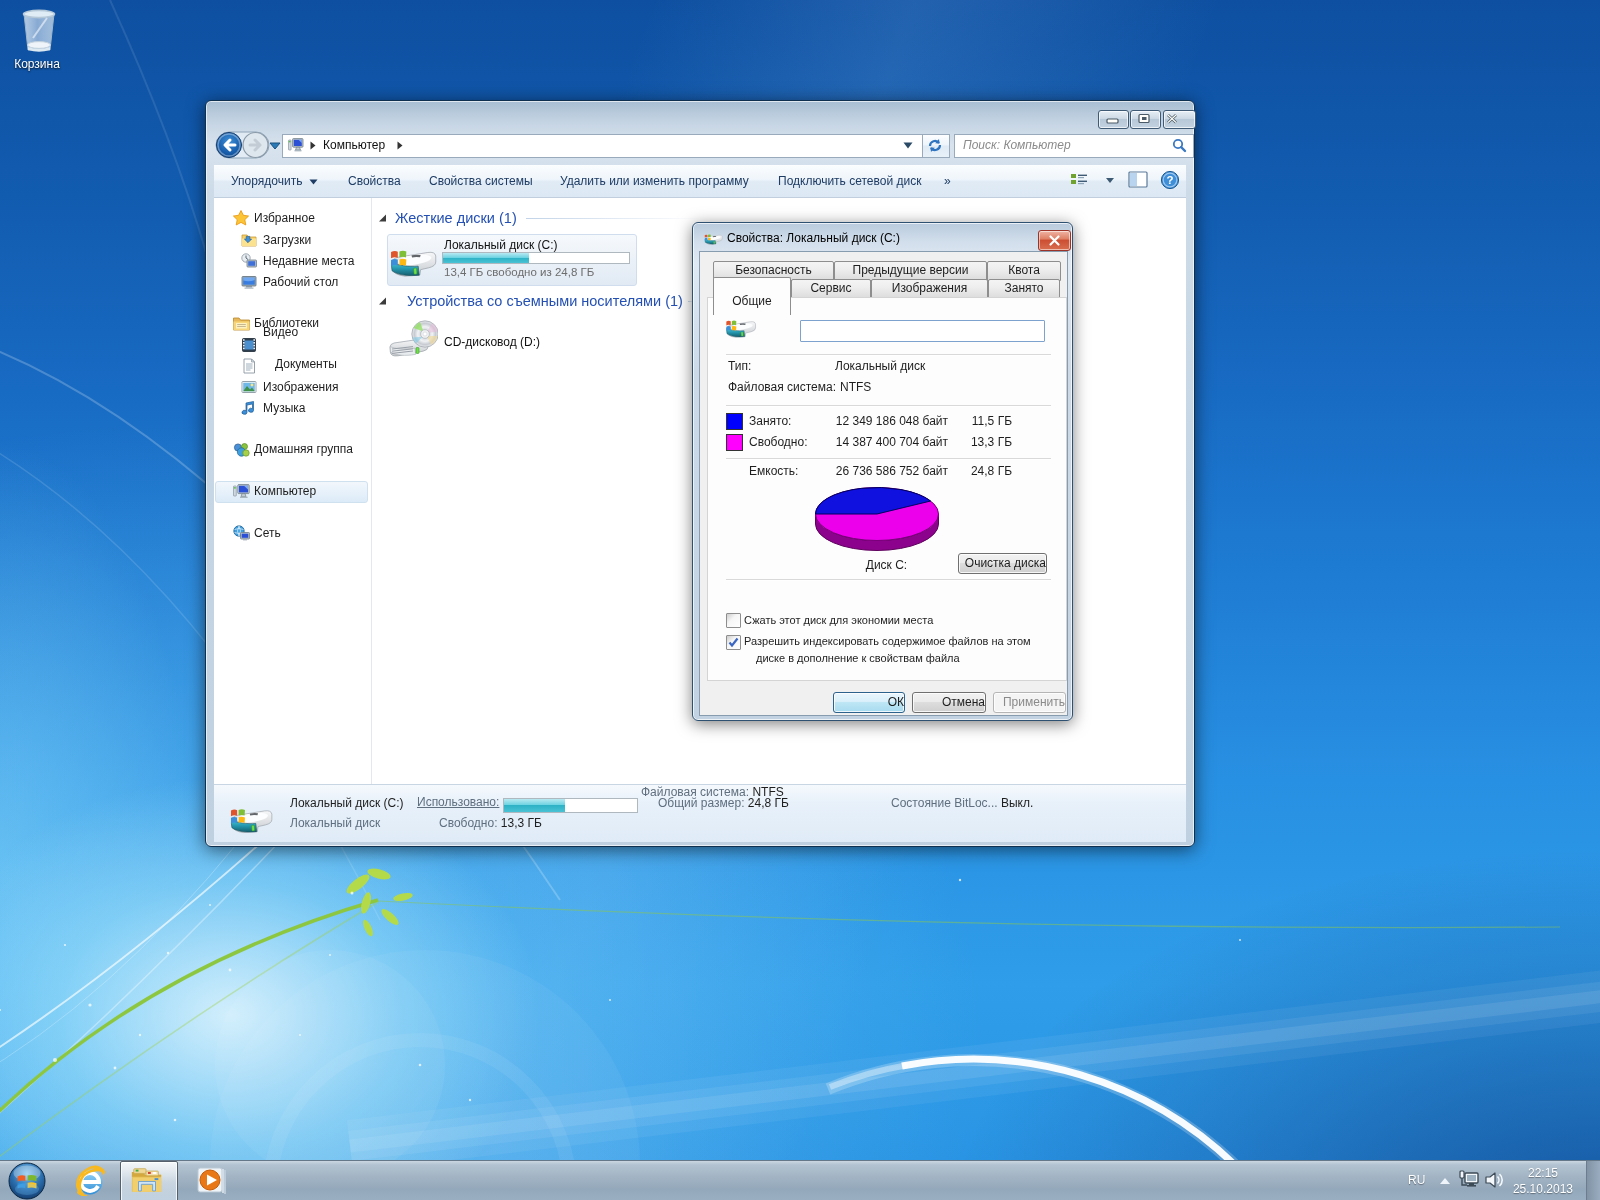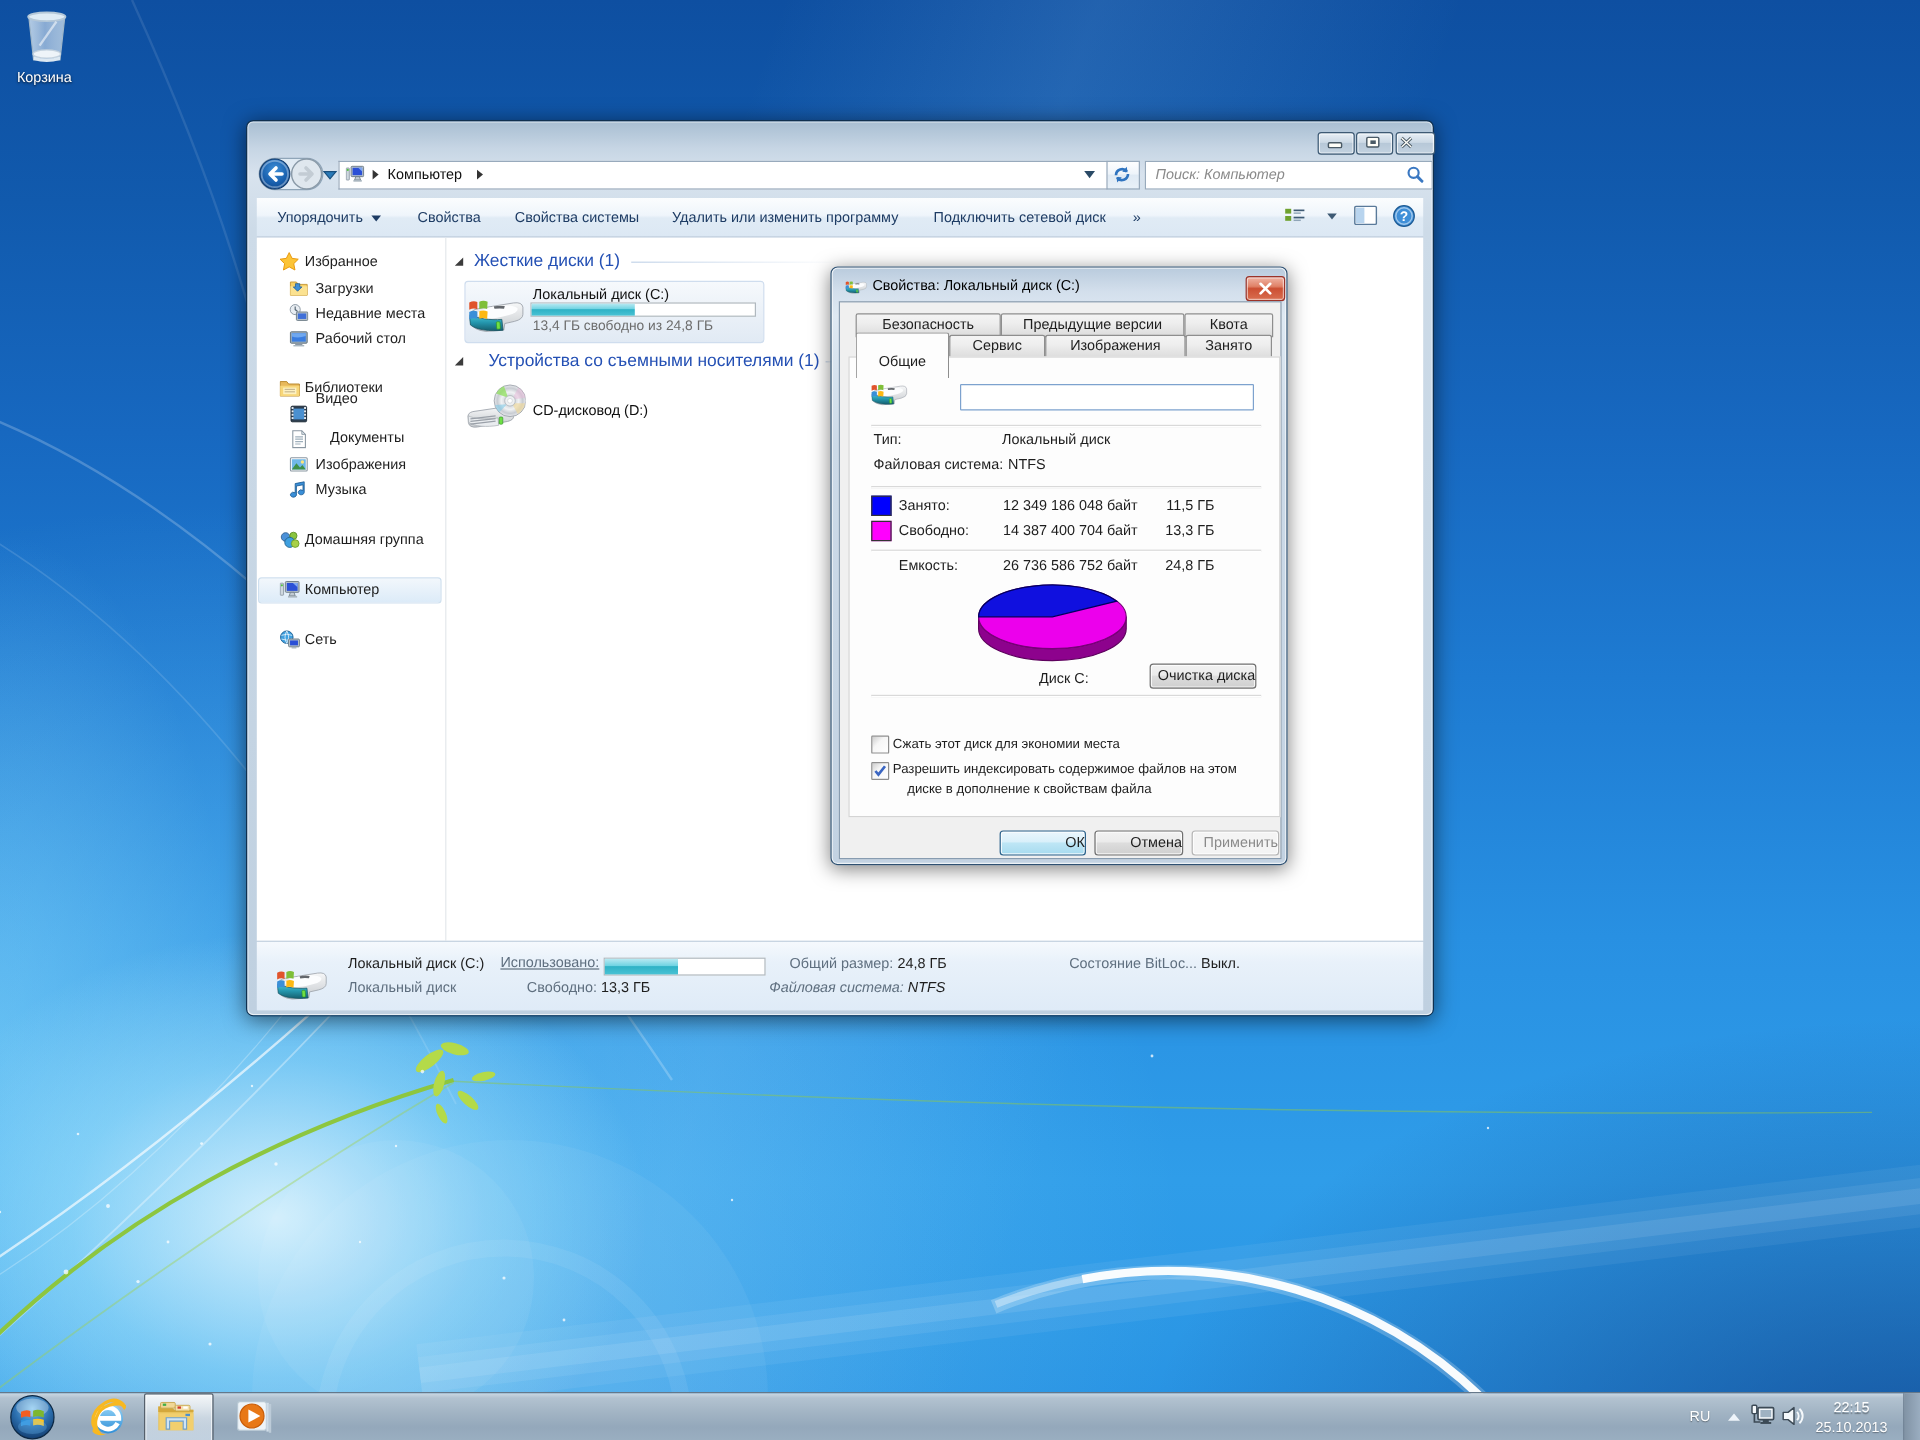--- a/index.html
+++ b/index.html
@@ -392,21 +392,21 @@
     <use href="#hddico"></use>
   </svg>
   <div class="t" style="left:84px;top:695px;color:#1e1e1e;">Локальный диск (C:)</div>
   <div class="t" style="left:84px;top:715px;color:#5f6f7f;">Локальный диск</div>
   <div class="t" style="left:211px;top:694px;color:#5f6f7f;text-decoration:underline;">Использовано:</div>
   <div class="pbar" style="left:297px;top:697px;width:133px;height:13px;">
         <div class="pfill" style="width:46%;"></div>
       </div>
   <div class="t" style="left:233px;top:715px;color:#5f6f7f;">Свободно: <span style="color:#1e1e1e">13,3 ГБ</span></div>
   <div class="t" style="left:452px;top:695px;color:#5f6f7f;">Общий размер: <span style="color:#1e1e1e">24,8 ГБ</span></div>
-  <div class="t" style="left:435px;top:715px;color:#5f6f7f;font-style:italic;">Файловая система: <span style="color:#1e1e1e">NTFS</span></div>
+  <div class="t" style="left:435px;top:684px;color:#5f6f7f;">Файловая система: <span style="color:#1e1e1e">NTFS</span></div>
   <div class="t" style="left:685px;top:695px;color:#5f6f7f;">Состояние BitLoc... <span style="color:#1e1e1e">Выкл.</span></div>
 </div>
 
 <div id="dlg" class="abs">
   <svg class="abs" style="left:11px;top:10px" width="19" height="13" viewBox="0 0 48 30">
     <use href="#hddico"></use>
   </svg>
   <div class="t" style="left:34px;top:8px;color:#000;">Свойства: Локальный диск (C:)</div>
   <div class="abs" style="left:345px;top:7px;width:31px;height:19px;border:1px solid #9b3329;border-radius:3px;background:linear-gradient(180deg,#f0b4a4 0%,#e08268 40%,#cc4f33 50%,#d96e4f 100%);box-shadow:inset 0 0 0 1px rgba(255,255,255,.55);">
     <svg width="31" height="19" viewBox="0 0 31 19">

